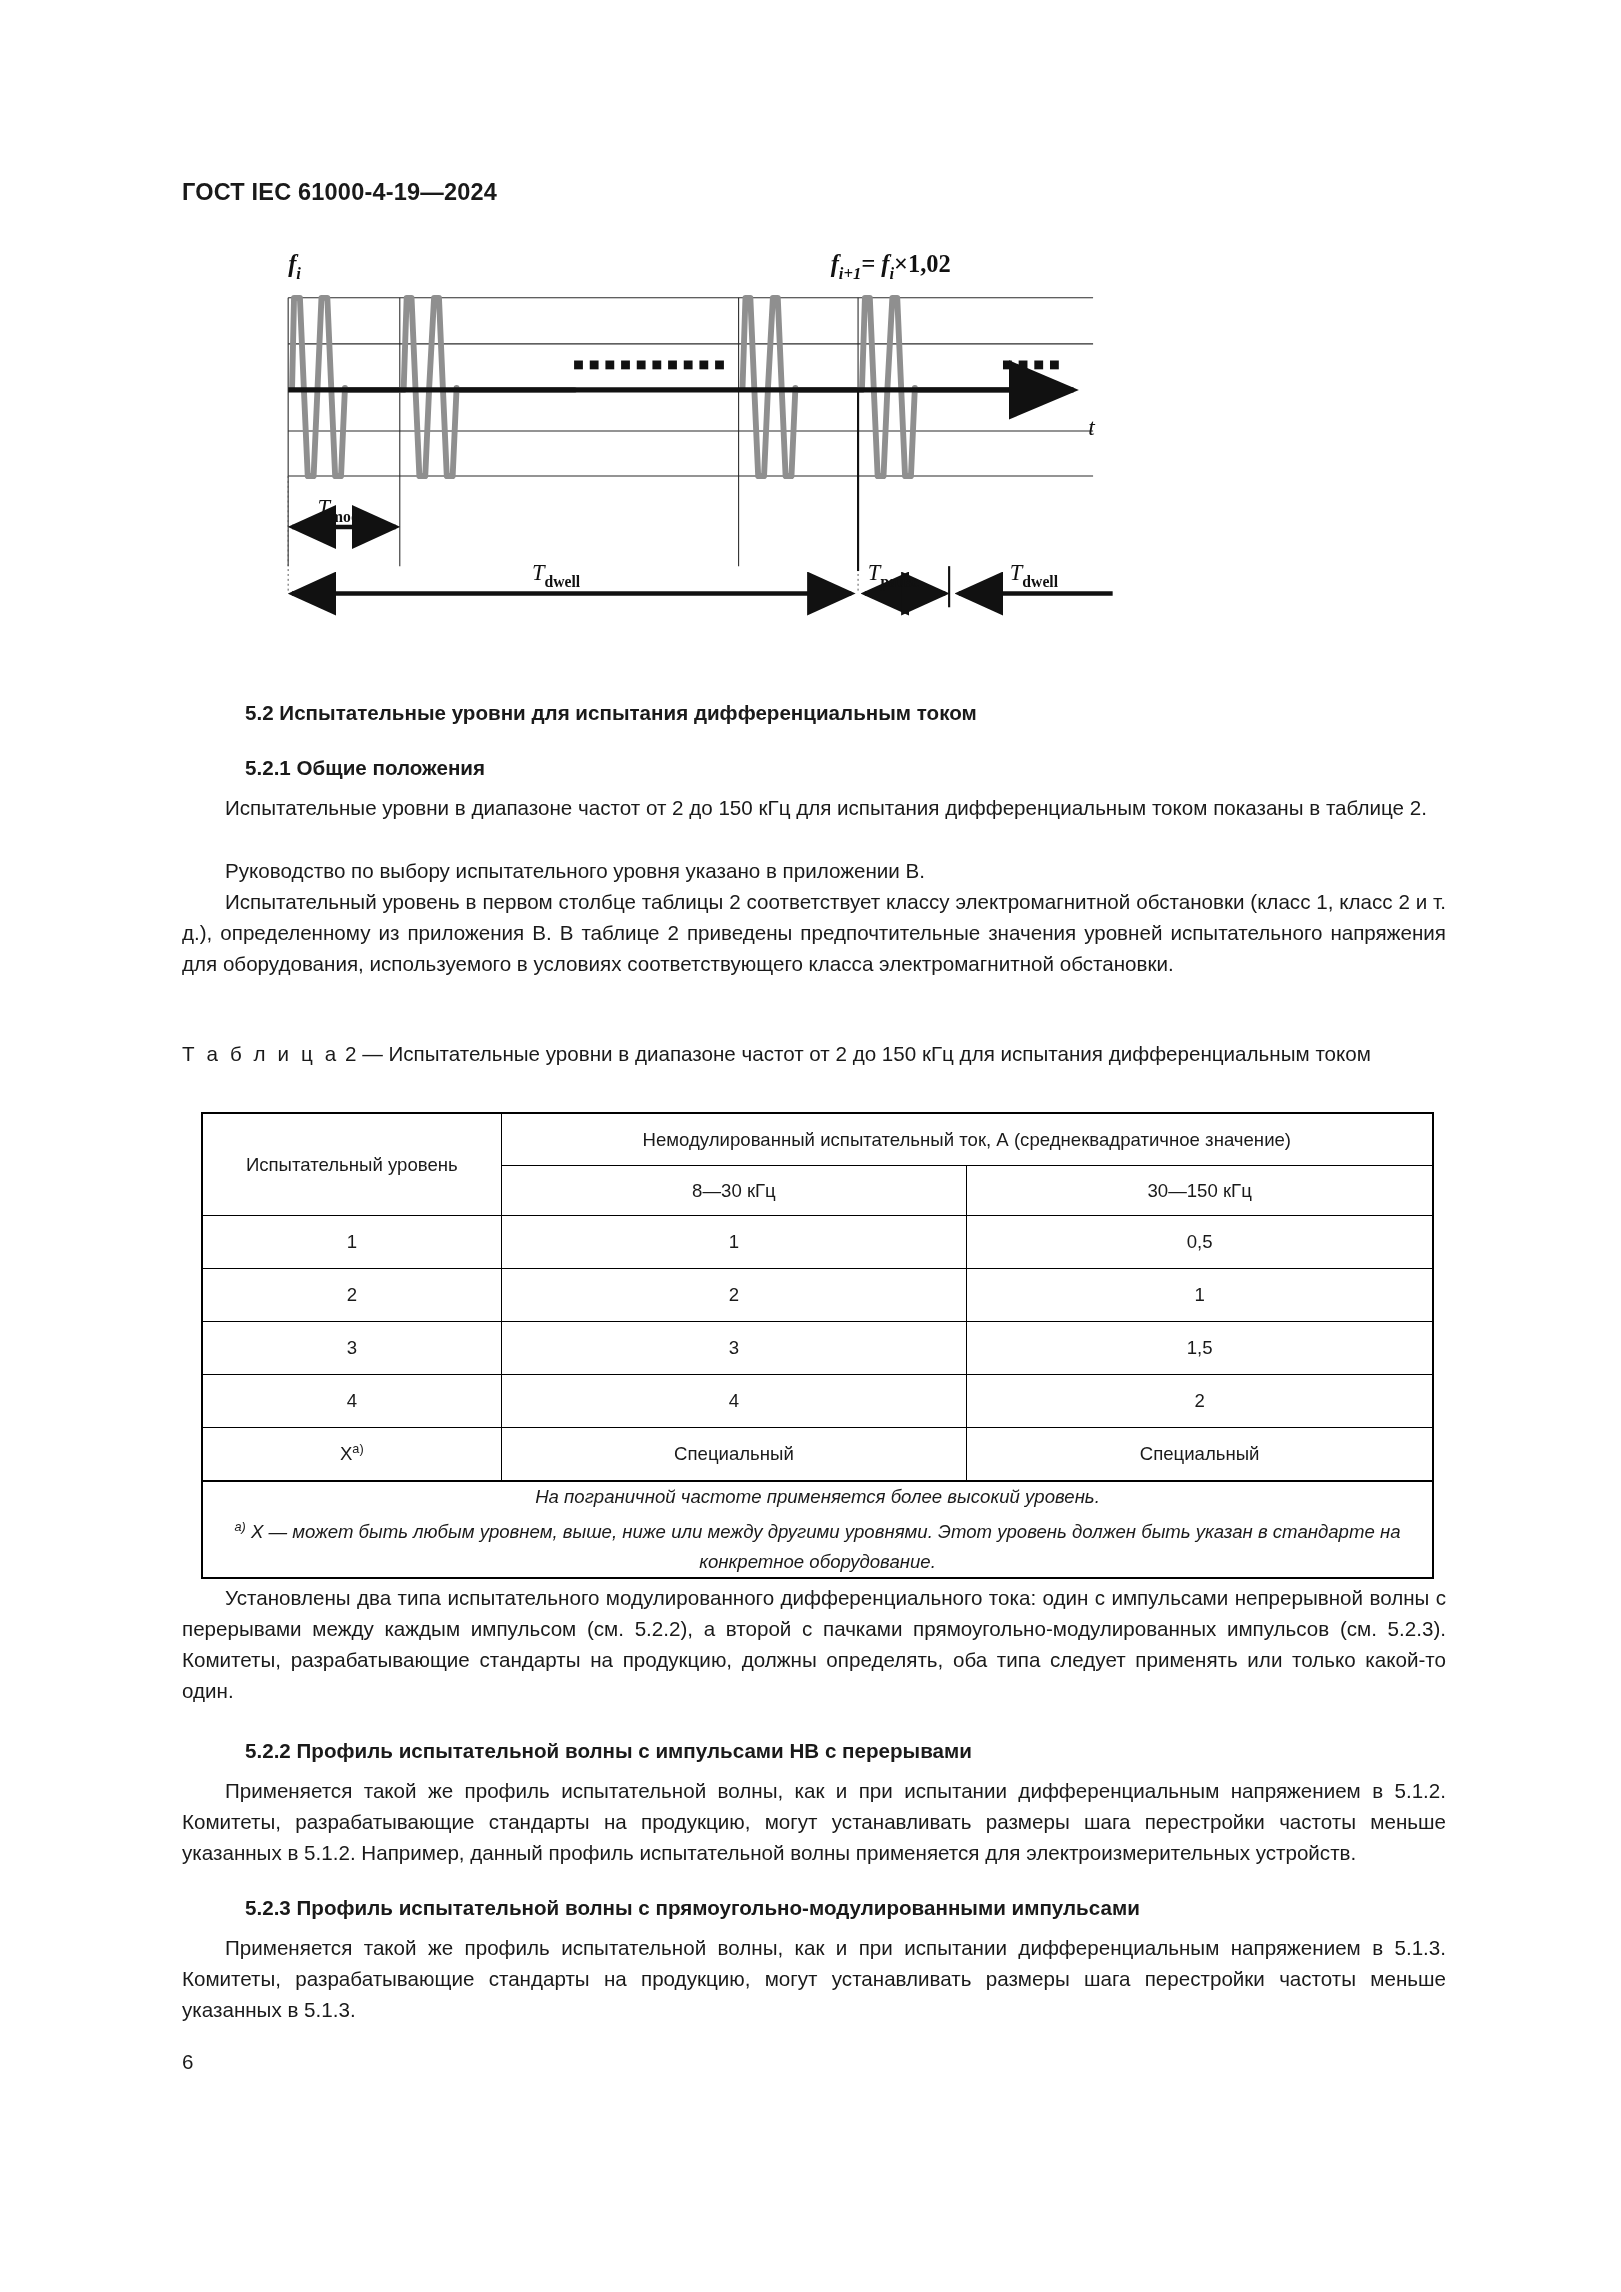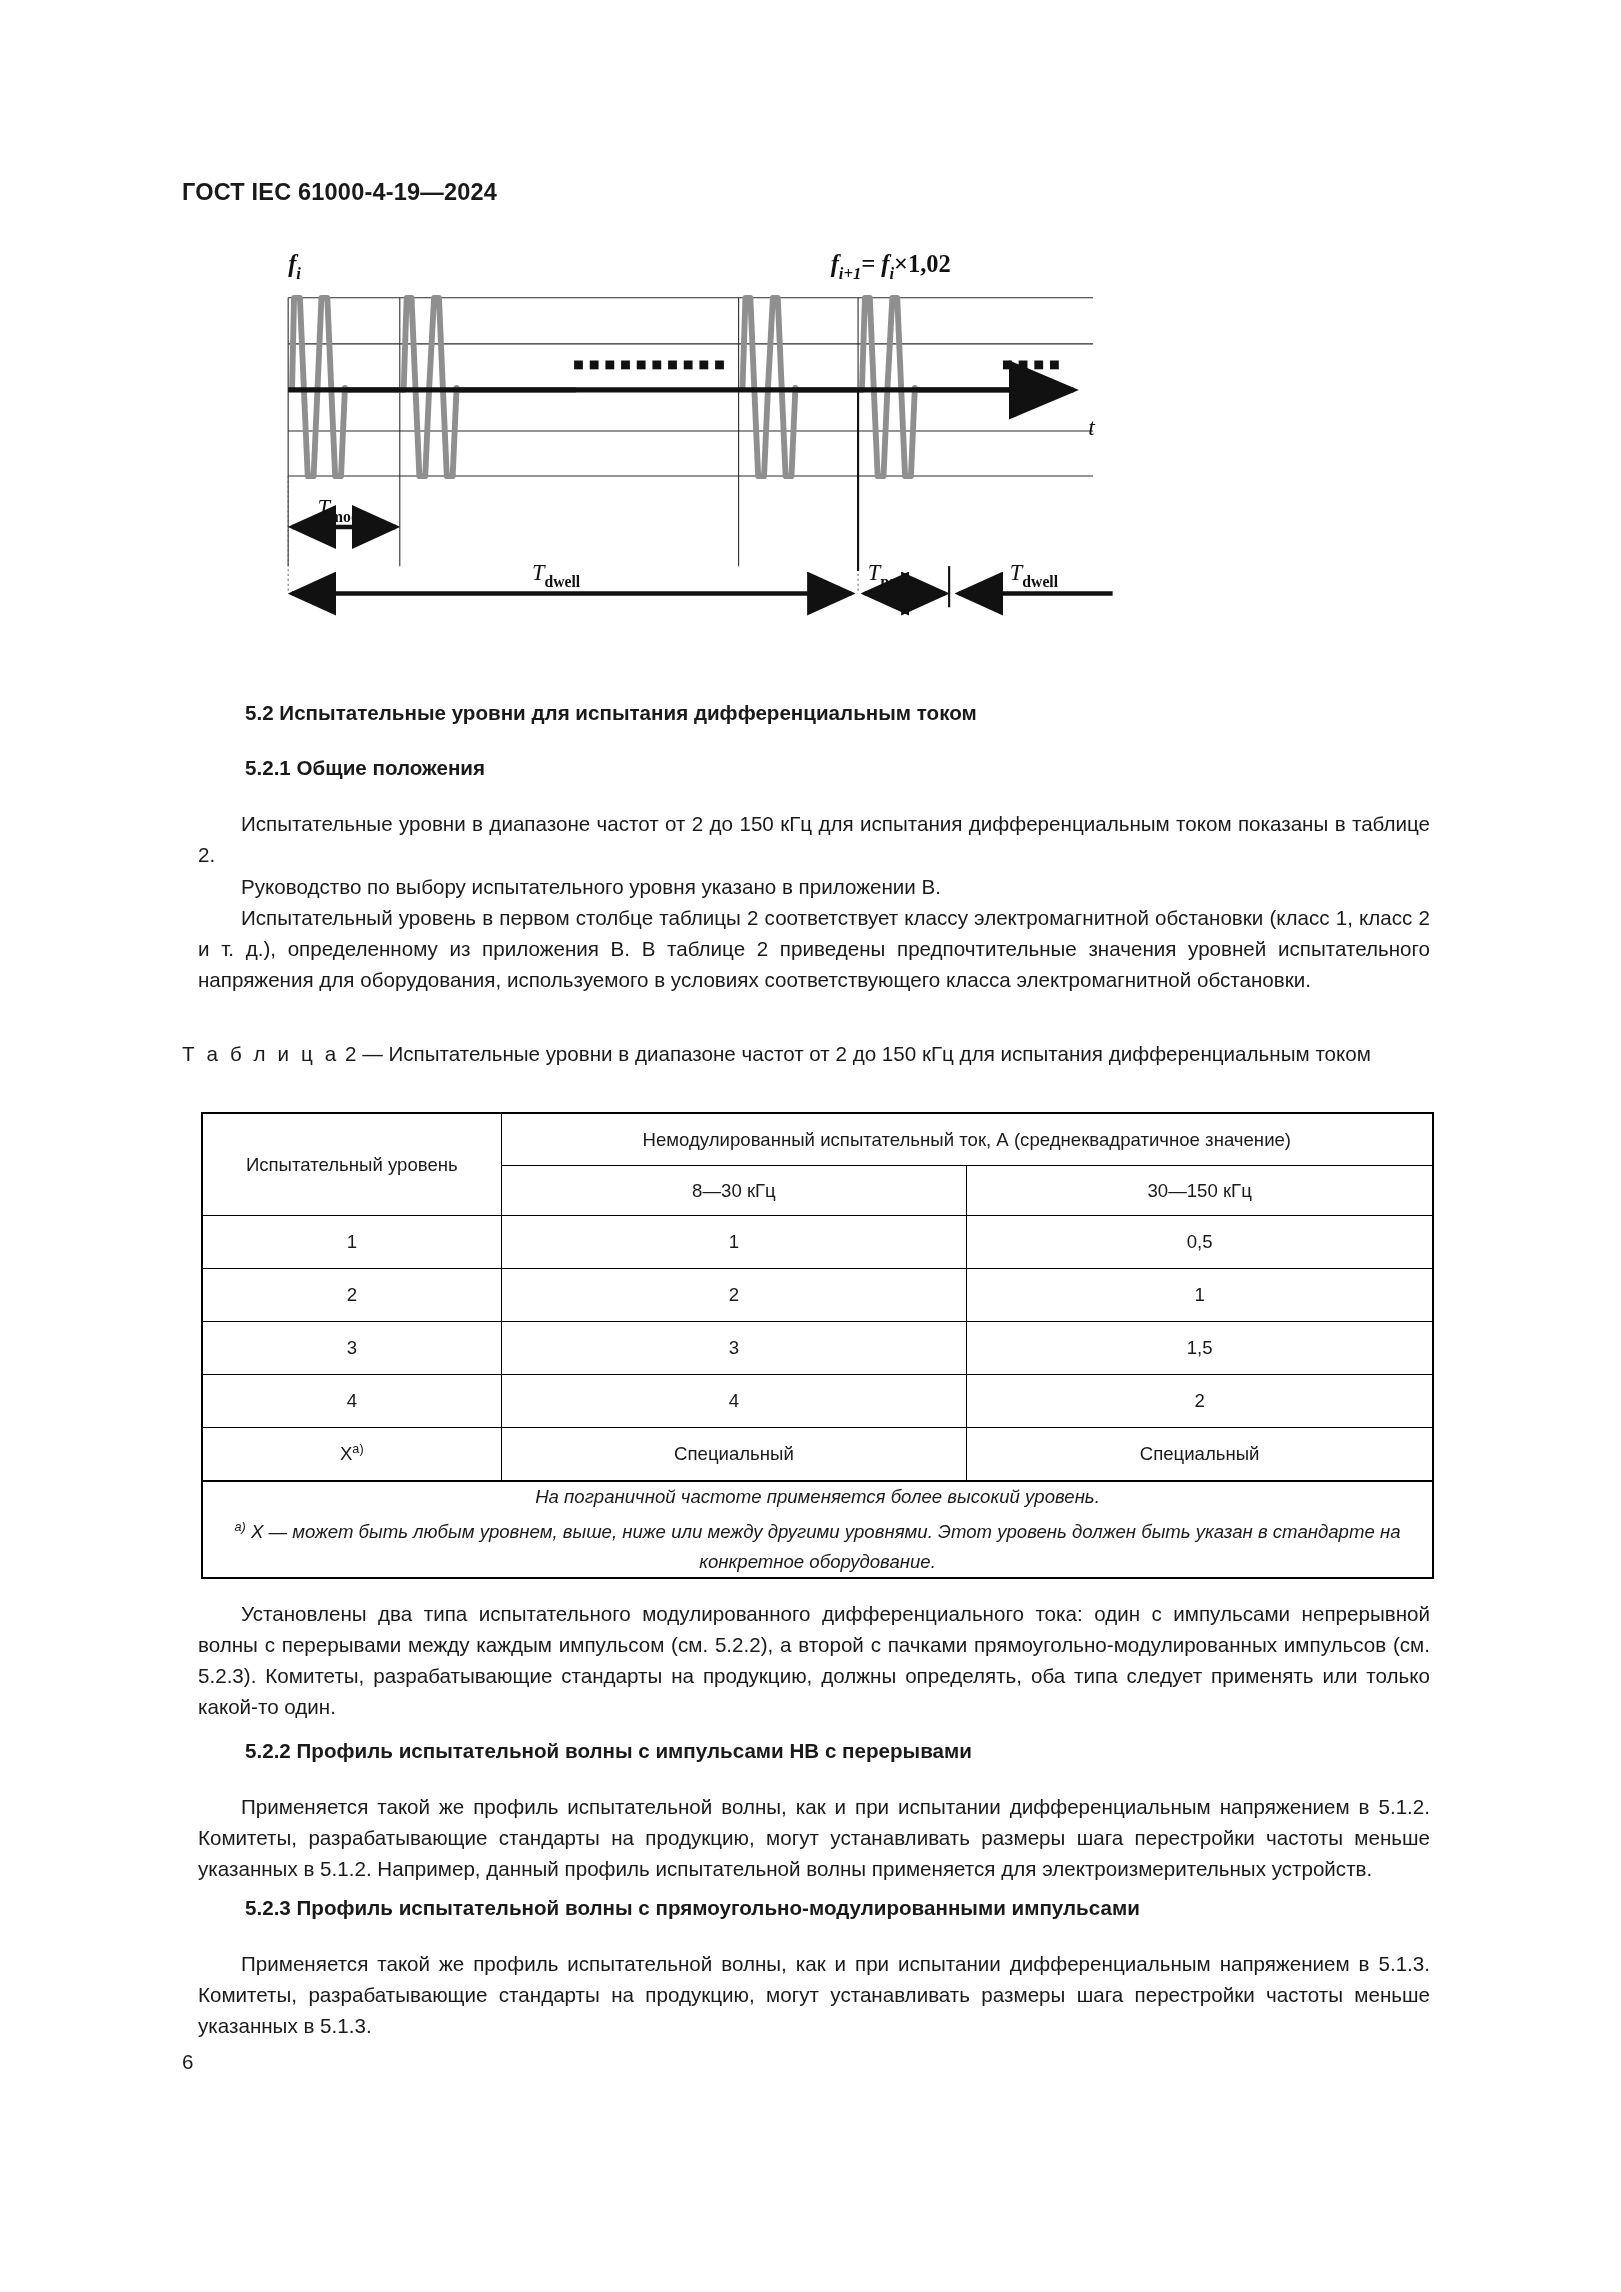--- a/index.html
+++ b/index.html
@@ -62,21 +62,21 @@
     font-weight: bold;
     white-space: nowrap;
   }
   .para {
     position: absolute;
     font-size: 20.6px;
     line-height: 31px;
     text-align: justify;
     text-justify: inter-word;
   }
-  .para p { margin: 16px; }
+  .para p { margin: 0; }
   .para p.ind { text-indent: 43px; }
   .nojust { text-align: left; }
 
   
   .table-title {
     position: absolute;
     left: 182px;
     top: 1038px;
     width: 1264px;
     font-size: 20.6px;

